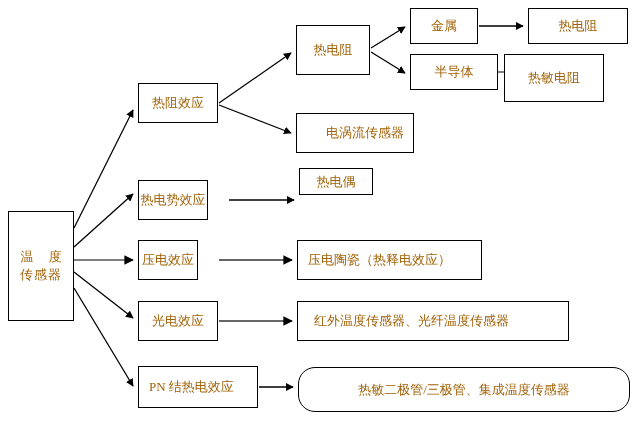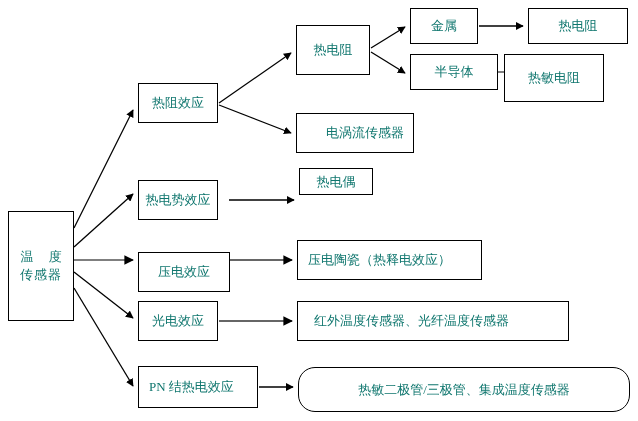--- a/index.html
+++ b/index.html
@@ -13,21 +13,21 @@
     height: 421px;
     background: #ffffff;
     font-family: "Liberation Serif", "DejaVu Serif", serif;
     overflow: hidden;
   }
   .node {
     position: absolute;
     box-sizing: border-box;
     border: 1px solid #000000;
     background: #ffffff;
-    color: #0f766e;
+    color: #a16207;
     display: flex;
     align-items: center;
     font-size: 13px;
     line-height: 1.35;
     white-space: nowrap;
     z-index: 2;
   }
   .node.center-text { justify-content: center; }
   .node.left-text { justify-content: flex-start; padding-left: 10px; }
   .node.pad-text { justify-content: flex-start; padding-left: 16px; }
@@ -89,25 +89,25 @@
     <span class="node-inner">
       <span class="src-line1">温  度</span>
       <span class="src-line2">传感器</span>
     </span>
   </div>
 
   <div class="node center-text" style="left:138px; top:83px; width:80px; height:40px;">
     <span class="node-inner">热阻效应</span>
   </div>
 
-  <div class="node center-text" style="left:138px; top:180px; width:80px; height:40px;">
+  <div class="node center-text" style="left:138px; top:180px; width:70px; height:40px;">
     <span class="node-inner">热电势效应</span>
   </div>
 
-  <div class="node center-text" style="left:138px; top:252px; width:92px; height:40px;">
+  <div class="node center-text" style="left:138px; top:240px; width:60px; height:40px;">
     <span class="node-inner">压电效应</span>
   </div>
 
   <div class="node center-text" style="left:138px; top:301px; width:80px; height:40px;">
     <span class="node-inner">光电效应</span>
   </div>
 
   <div class="node left-text" style="left:138px; top:366px; width:120px; height:42px;">
     <span class="node-inner">PN 结热电效应</span>
   </div>

